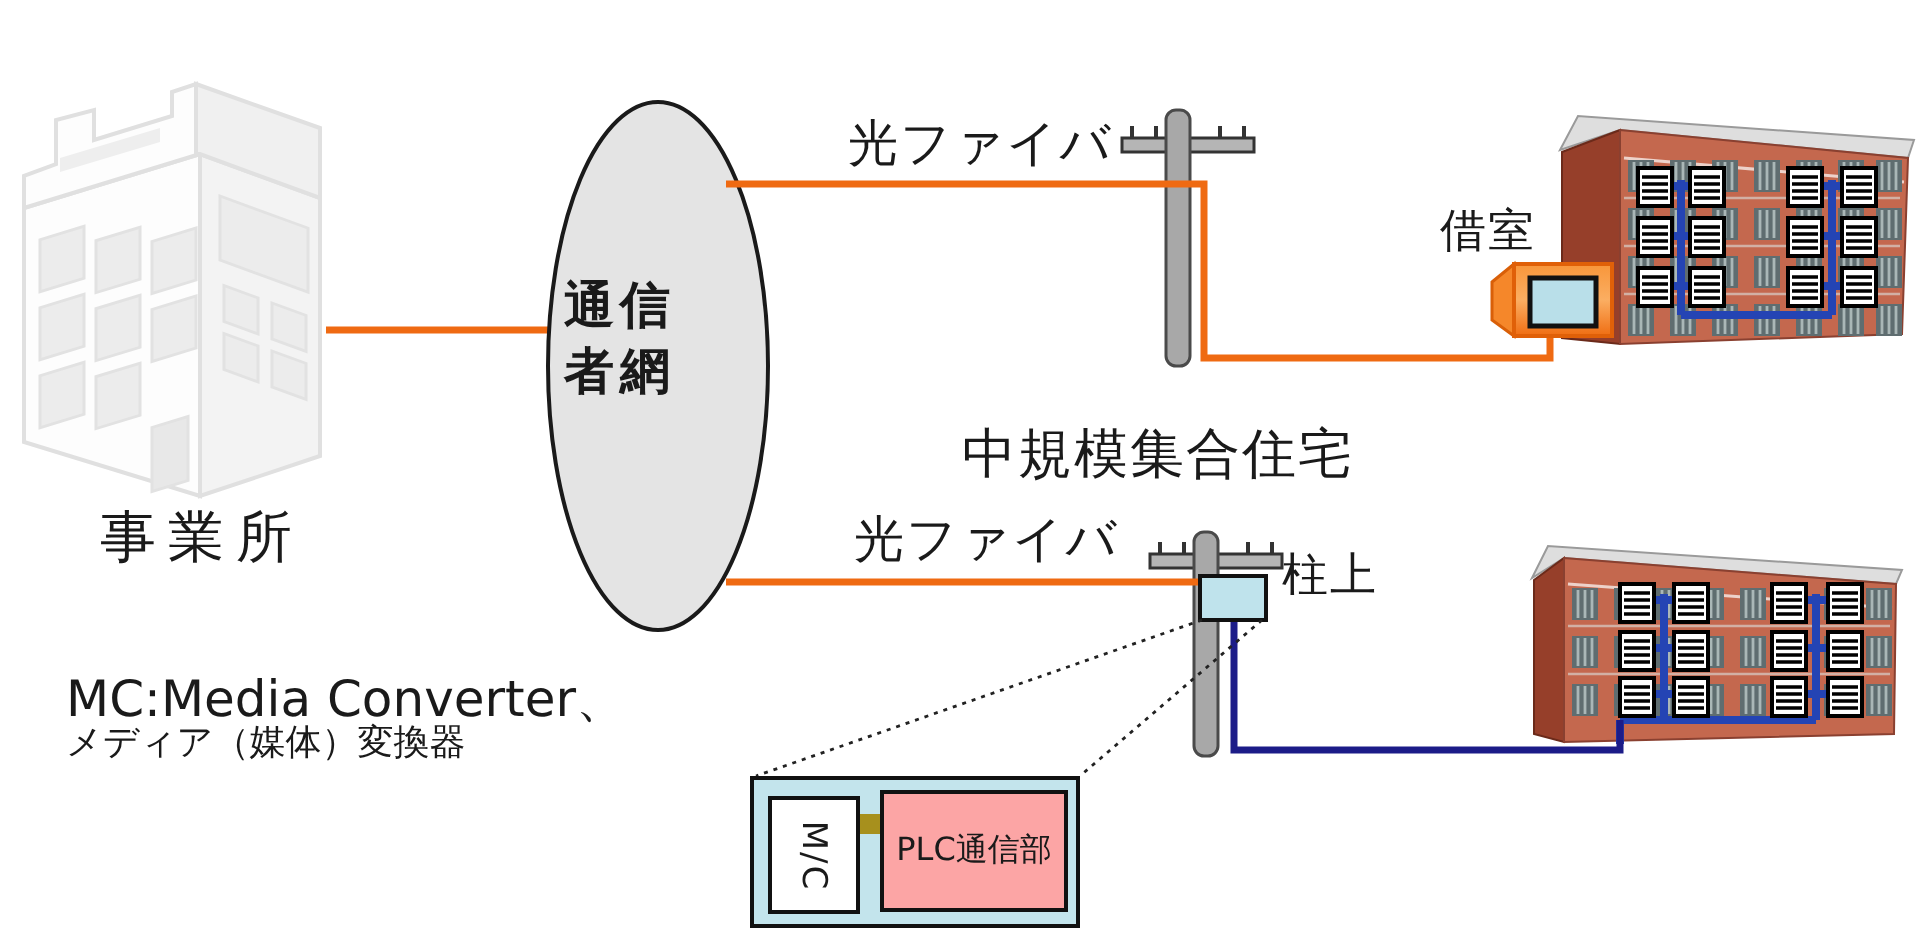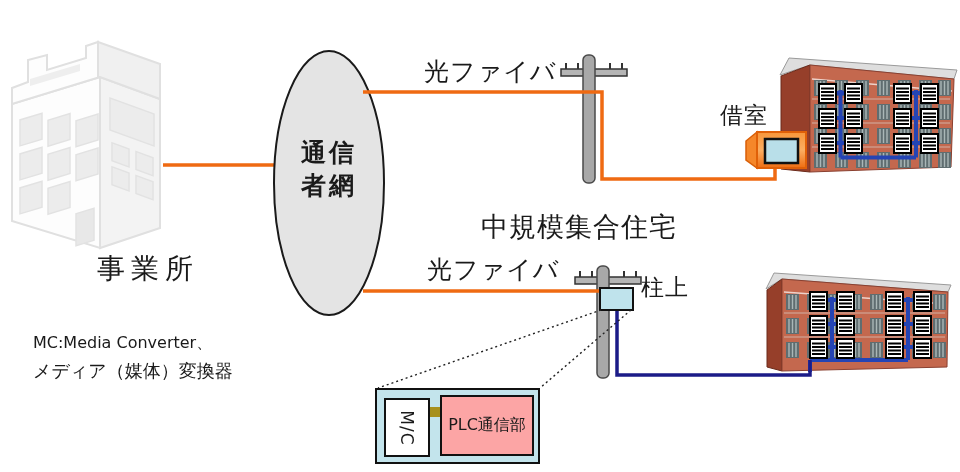--- a/index.html
+++ b/index.html
@@ -2,30 +2,30 @@
 <html><head>
 <meta charset="utf-8">
 <style>
   html,body{margin:0;padding:0;background:#fff;}
   #stage{
     position:relative;width:960px;height:472px;background:#ffffff;overflow:hidden;
     font-family:"DejaVu Sans","Liberation Sans",sans-serif;color:#1a1a1a;
   }
   #art{position:absolute;left:0;top:0;}
   .lbl{position:absolute;white-space:nowrap;color:#1a1a1a;}
-  .t-office   {left:50px;  top:250px; font-size:28px; letter-spacing:6px;margin-left:47px;}
-  .t-net      {left:282px; top:136px; width:94px; text-align:center;
+  .t-office   {left:50px;  top:250px; font-size:28px; letter-spacing:6px;}
+  .t-net      {left:282px; top:136px; width:94px; 
                font-size:25px; line-height:33px; letter-spacing:3px; font-weight:600;}
   .t-large    {left:484px; top:5px;   font-size:27px; letter-spacing:1px;}
   .t-fibertop {left:424px; top:55px;  font-size:25px; letter-spacing:1px;}
   .t-room     {left:720px; top:100px; font-size:23px; letter-spacing:1px;font-family:Liberation Mono, monospace;}
   .t-medium   {left:481px; top:209px; font-size:27px; letter-spacing:1px;}
   .t-fiberbot {left:427px; top:253px; font-size:25px; letter-spacing:1px;}
   .t-poletop  {left:641px; top:272px; font-size:23px; letter-spacing:1px;font-family:Liberation Serif, serif;}
-  .t-note1    {left:33px;  top:333px; font-size:16px;}
+  .t-note1    {left:33px;  top:333px; font-size:25px;}
   .t-note2    {left:33px;  top:359px; font-size:18px;text-align:center;}
   .mc-outer{
     position:absolute;left:375px;top:388px;width:161px;height:72px;
     background:#c3e4ec;border:2.5px solid #111;
   }
   .mc-left{
     position:absolute;left:7px;top:8px;width:42px;height:55px;background:#fff;
     border:2.5px solid #111;display:flex;align-items:center;justify-content:center;
   }
   .mc-left span{transform:rotate(90deg);font-size:17px;letter-spacing:1px;}

